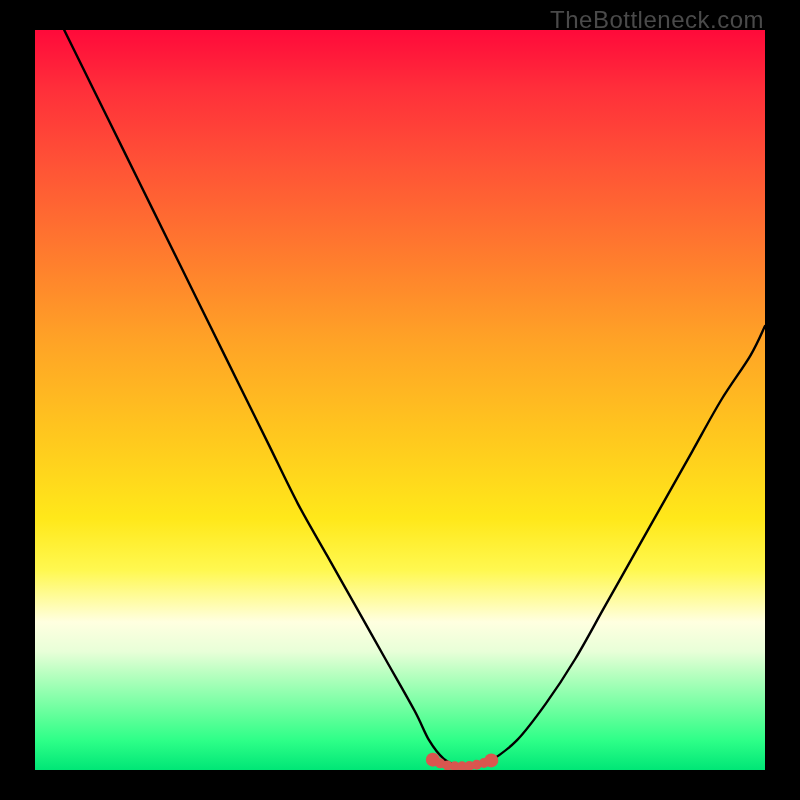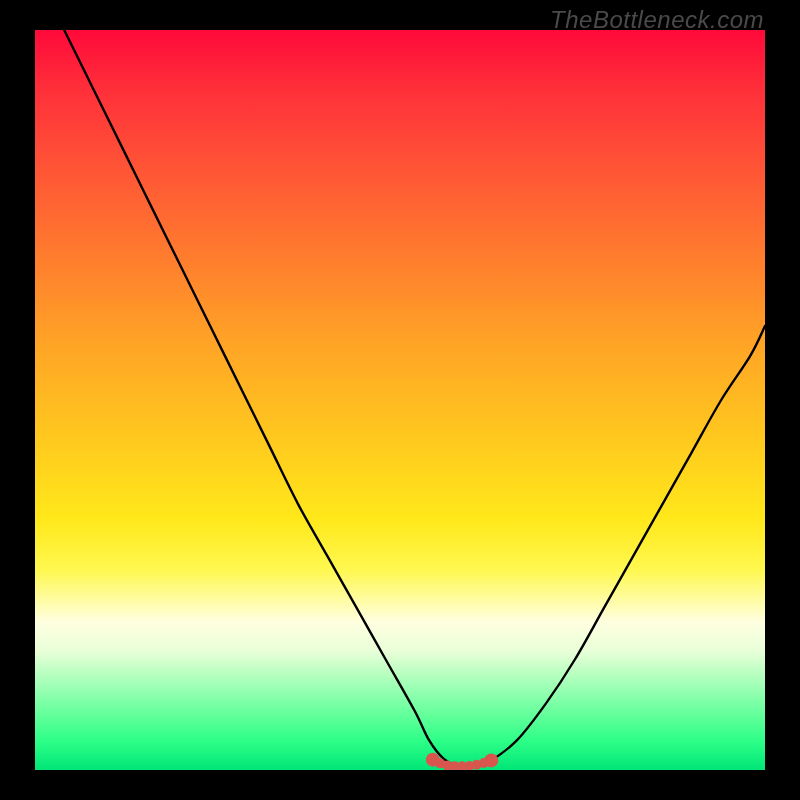--- a/index.html
+++ b/index.html
@@ -45,21 +45,20 @@
   }
   .watermark {
     position: absolute;
     top: 6px;
     right: 36px;
     color: #4a4a4a;
     font-size: 24px;
     font-weight: 500;
     letter-spacing: 0.5px;
     user-select: none;
-    font-style: italic;
   }
   svg.curve {
     position: absolute;
     left: 0;
     top: 0;
     width: 730px;
     height: 740px;
   }
 </style>
 </head>

